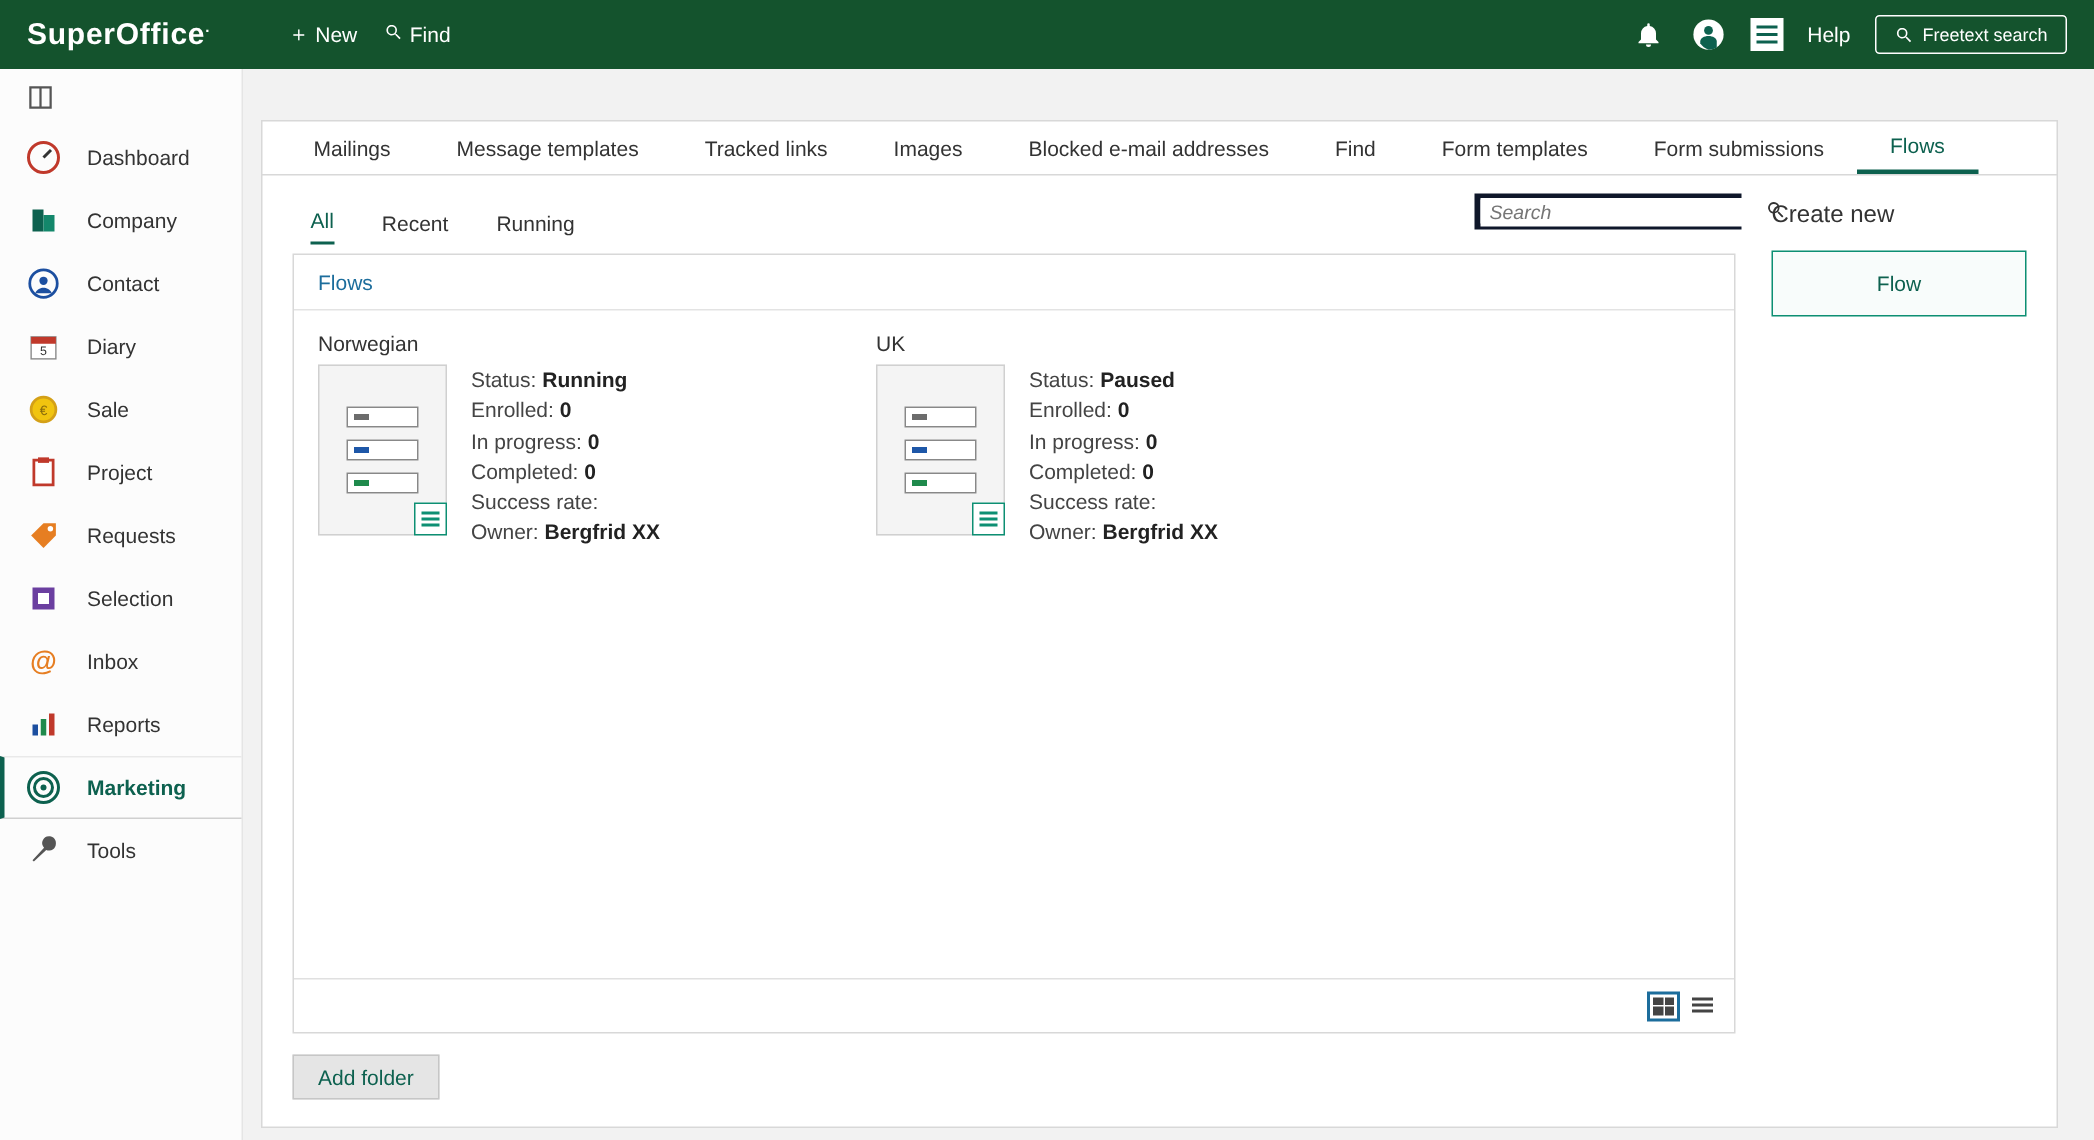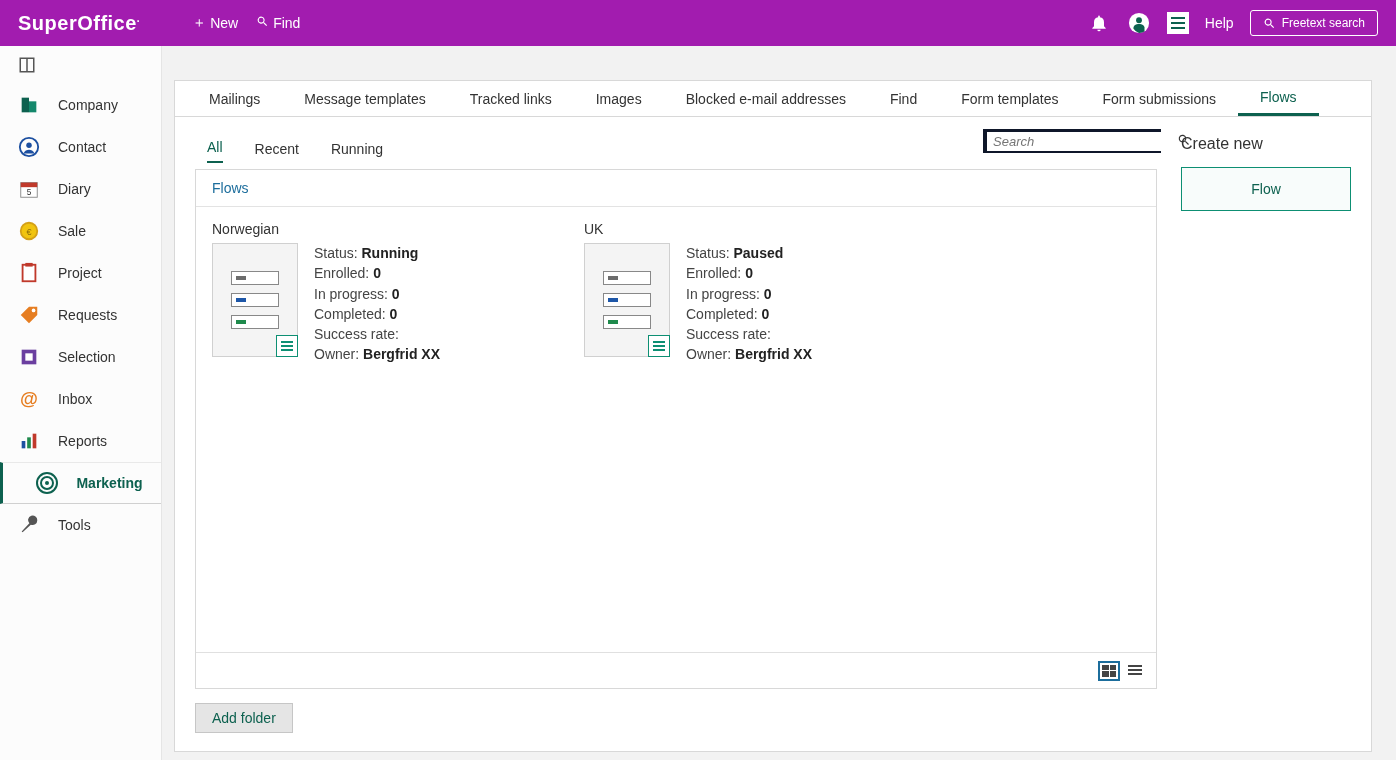--- a/index.html
+++ b/index.html
@@ -9,21 +9,21 @@
     font-size: 14px;
     color: #333;
     background: #f2f2f2;
     width: 1396px;
     height: 760px;
     overflow: hidden;
   }
   
   .header {
     height: 46px;
-    background: #a21caf;
+    background: #14532d;
     color: #fff;
     display: flex;
     align-items: center;
     padding: 0 18px;
     text-align: right;
   }
   .logo {
     font-size: 20px;
     font-weight: 700;
     letter-spacing: .5px;
@@ -89,21 +89,20 @@
     cursor: pointer;
     color: #333;
   }
   .side-item.active {
     color: #0d614f;
     font-weight: 600;
     border-left: 3px solid #0d614f;
     padding-left: 13px;
     border-bottom: 1px solid #d0d0d0;
     border-top: 1px solid #e9e9e9;
-    justify-content: center;
   }
   .side-icon {
     width: 26px; height: 26px;
     display: flex; align-items: center; justify-content: center;
   }
 
   
   .main {
     position: absolute;
     top: 46px; left: 162px; right: 0; bottom: 0;
@@ -334,20 +333,29 @@
 </div>
 
 <div class="sidebar">
   <div class="side-top-icon">
     <svg width="18" height="18" viewBox="0 0 24 24" fill="none" stroke="#555" stroke-width="2">
         <rect x="3" y="3" width="18" height="18"></rect>
         <line x1="12" y1="3" x2="12" y2="21"></line>
       </svg>
   </div>
 
+  <div class="side-item">
+    <span class="side-icon">
+      <svg width="24" height="24" viewBox="0 0 24 24">
+          <circle cx="12" cy="12" r="10" fill="none" stroke="#c0392b" stroke-width="2"></circle>
+          <path d="M12 12l5-5" stroke="#333" stroke-width="2"></path>
+        </svg>
+    </span>
+    <span>Dashboard</span>
+  </div>
 
   <div class="side-item">
     <span class="side-icon">
       <svg width="22" height="22" viewBox="0 0 24 24">
           <rect x="4" y="4" width="8" height="16" fill="#0d614f"></rect>
           <rect x="12" y="8" width="8" height="12" fill="#13876b"></rect>
         </svg>
     </span>
     <span>Company</span>
   </div>

